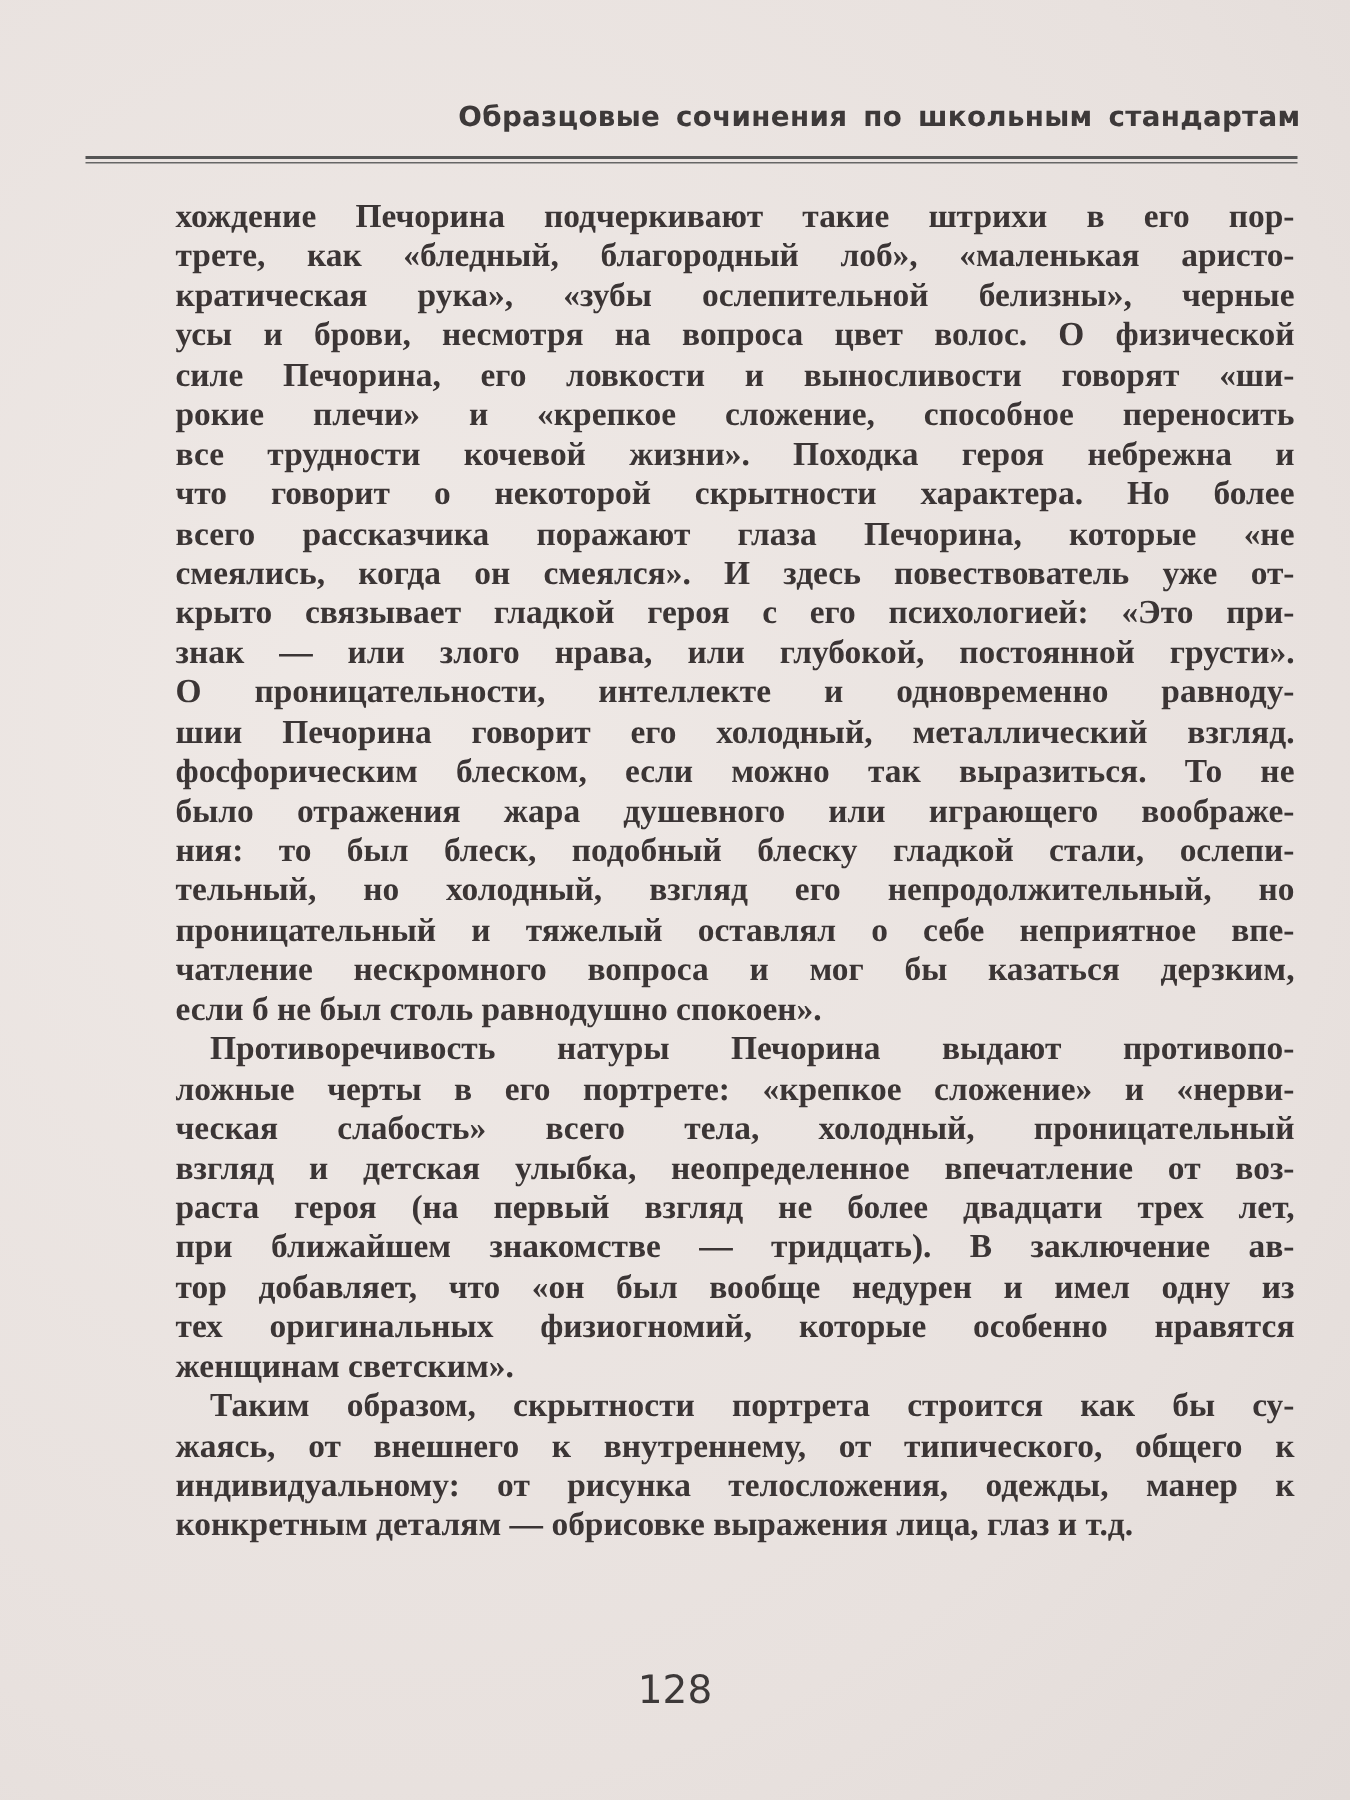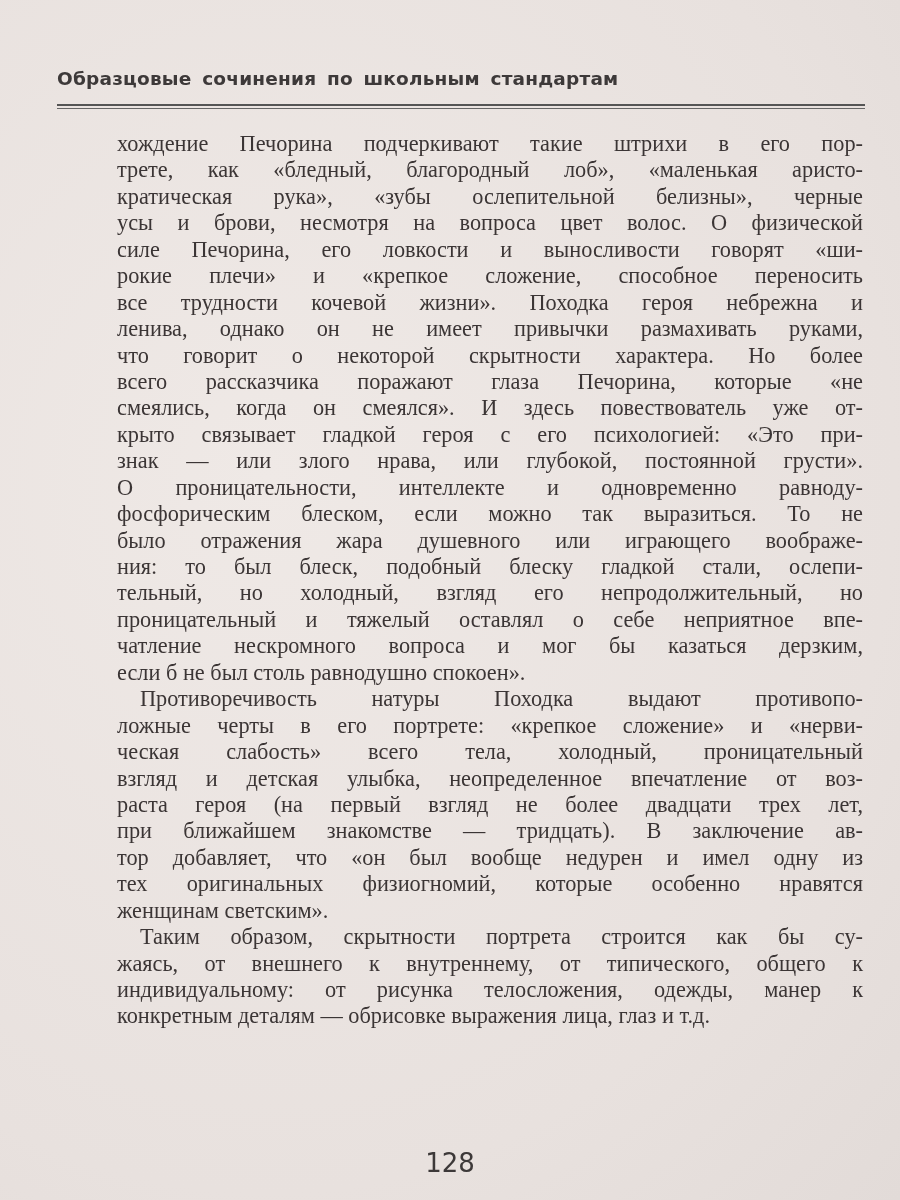--- a/index.html
+++ b/index.html
@@ -5,90 +5,90 @@
   html, body { margin: 0; padding: 0; }
   body {
     width: 900px; height: 1200px; overflow: hidden;
     background: #ece6e3;
     background-image: radial-gradient(ellipse at 30% 40%, #efe9e6 0%, #e8e1de 70%, #e2dbd8 100%);
     position: relative;
     color: #3a3434;
   }
   .running-head {
     position: absolute; left: 57px; top: 68px; width: 810px;
-    text-align: left;
+    text-align: right;
     font-family: "DejaVu Sans", sans-serif;
     font-weight: bold;
     font-size: 18.5px;
     color: #3d3939;
     letter-spacing: 0.2px;
     word-spacing: 4px;
   }
   .head-rule {
     position: absolute; left: 57px; top: 104px; width: 808px; height: 2px;
     border-top: 2px solid #555;
     border-bottom: 1.5px solid #666;
   }
   .body-text {
     position: absolute; left: 117px; top: 131px; width: 746px;
     font-family: "Liberation Serif", "DejaVu Serif", serif;
     font-size: 22.3px;
     line-height: 26.45px;
     color: #3b3535;
+    font-weight: bold;
   }
   .line {
     display: block;
     text-align: justify;
     text-align-last: justify;
     white-space: nowrap;
     height: 26.45px;
   }
   .line.last { text-align-last: left; }
   .line.indent { padding-left: 23px; }
   .page-number {
     position: absolute; left: 0; width: 900px; top: 1112px;
     text-align: center;
     font-family: "DejaVu Sans", sans-serif;
     font-size: 26px;
     color: #3d3939;
-    margin-top: 36px;
   }
 </style>
 </head>
 <body>
 
 <div class="running-head">Образцовые сочинения по школьным стандартам</div>
 <div class="head-rule"></div>
 
 <div class="body-text" id="body-text">
     <div>
       <span class="line">хождение Печорина подчеркивают такие штрихи в его пор-</span>
       <span class="line">трете, как «бледный, благородный лоб», «маленькая аристо-</span>
       <span class="line">кратическая рука», «зубы ослепительной белизны», черные</span>
       <span class="line">усы и брови, несмотря на вопроса цвет волос. О физической</span>
       <span class="line">силе Печорина, его ловкости и выносливости говорят «ши-</span>
       <span class="line">рокие плечи» и «крепкое сложение, способное переносить</span>
       <span class="line">все трудности кочевой жизни». Походка героя небрежна и</span>
-      <span class="line">ленива, однако он не имеет привычки размахивать руками,</span>
       <span class="line">что говорит о некоторой скрытности характера. Но более</span>
       <span class="line">всего рассказчика поражают глаза Печорина, которые «не</span>
       <span class="line">смеялись, когда он смеялся». И здесь повествователь уже от-</span>
       <span class="line">крыто связывает гладкой героя с его психологией: «Это при-</span>
       <span class="line">знак — или злого нрава, или глубокой, постоянной грусти».</span>
       <span class="line">О проницательности, интеллекте и одновременно равноду-</span>
+      <span class="line">шии Печорина говорит его холодный, металлический взгляд.</span>
       <span class="line">фосфорическим блеском, если можно так выразиться. То не</span>
       <span class="line">было отражения жара душевного или играющего воображе-</span>
       <span class="line">ния: то был блеск, подобный блеску гладкой стали, ослепи-</span>
       <span class="line">тельный, но холодный, взгляд его непродолжительный, но</span>
       <span class="line">проницательный и тяжелый оставлял о себе неприятное впе-</span>
       <span class="line">чатление нескромного вопроса и мог бы казаться дерзким,</span>
       <span class="line last">если б не был столь равнодушно спокоен».</span>
     </div>
     <div>
-      <span class="line indent">Противоречивость натуры Походка выдают противопо-</span>
+      <span class="line indent">Противоречивость натуры Печорина выдают противопо-</span>
       <span class="line">ложные черты в его портрете: «крепкое сложение» и «нерви-</span>
       <span class="line">ческая слабость» всего тела, холодный, проницательный</span>
       <span class="line">взгляд и детская улыбка, неопределенное впечатление от воз-</span>
       <span class="line">раста героя (на первый взгляд не более двадцати трех лет,</span>
       <span class="line">при ближайшем знакомстве — тридцать). В заключение ав-</span>
       <span class="line">тор добавляет, что «он был вообще недурен и имел одну из</span>
       <span class="line">тех оригинальных физиогномий, которые особенно нравятся</span>
       <span class="line last">женщинам светским».</span>
     </div>
     <div>

